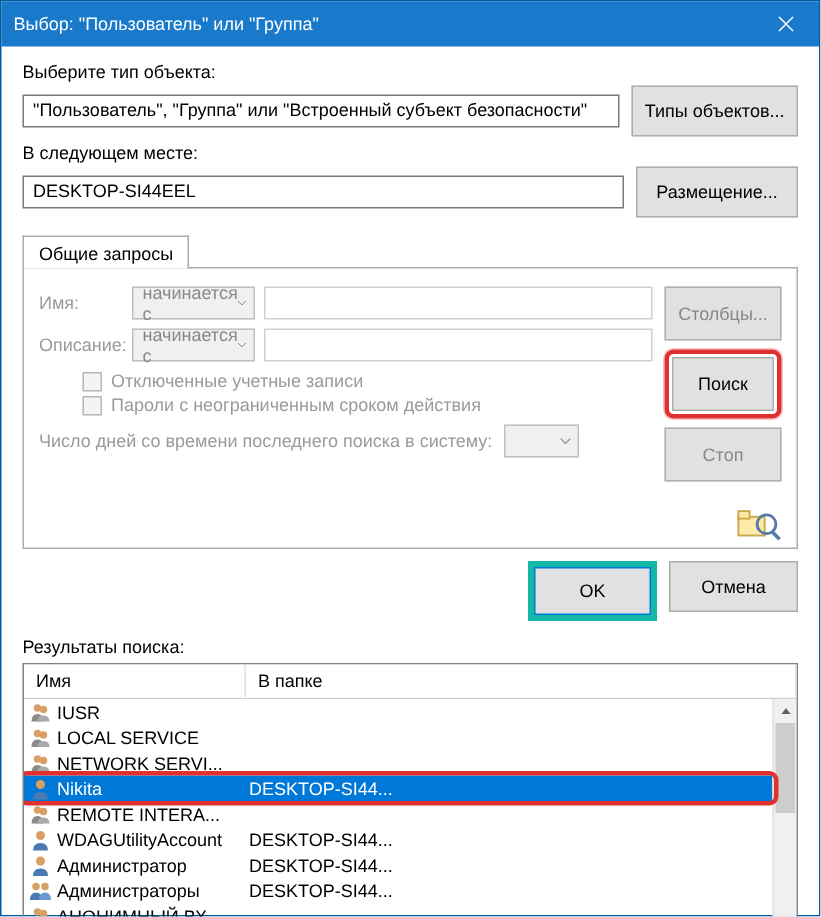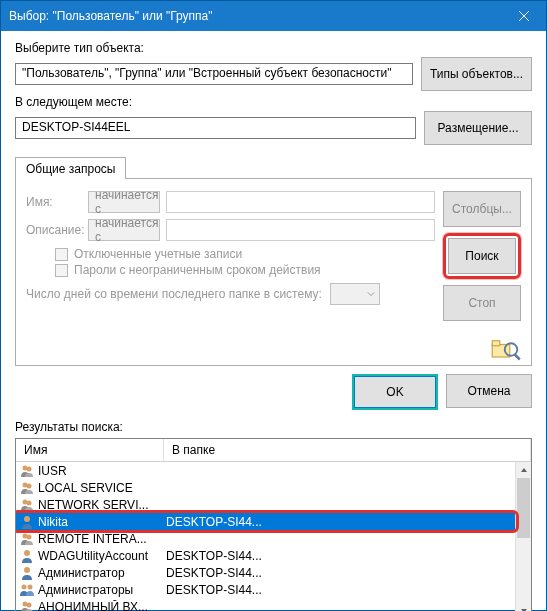--- a/index.html
+++ b/index.html
@@ -15,32 +15,32 @@
   .textbox { border:1px solid #7a7a7a; background:#fff; height:22px; padding:2px 6px; flex:1; overflow:hidden; white-space:nowrap;}
   .btn { border:1px solid #adadad; background:#e1e1e1; height:24px; min-width:108px; padding:16px 8px; cursor:pointer; display:flex; align-items:center; justify-content:center;}
   .tab-wrap { margin-top:8px; }
   .tab-header { display:flex; }
   .tab { border:1px solid #acacac; border-bottom:none; background:#fff; padding:3px 10px; height:22px; display:flex; align-items:center; position:relative; z-index:2;}
   .tab-body { border:1px solid #acacac; padding:12px 10px 8px 10px; margin-top:-1px; display:flex; gap:8px;}
   .tab-left { flex:1; }
   .tab-right { width:78px; display:flex; flex-direction:column; gap:6px;}
   .fieldrow { display:flex; align-items:center; gap:6px; margin-bottom:6px;}
   .fieldrow .lbl { width:56px; color:#9a9a9a; }
-  .combo { border:1px solid #c0c0c0; background:#f0f0f0; color:#888; height:22px; display:flex; align-items:center; padding:0 4px 0 6px; width:72px; justify-content:space-between;}
+  .combo { border:1px solid #c0c0c0; background:#f0f0f0; color:#888; height:22px; display:flex; align-items:center; padding:0 4px 0 6px; width:82px; justify-content:space-between;}
   .combo.wide { width:50px;}
   .inputtxt { border:1px solid #cfcfcf; background:#fff; height:22px; flex:1;}
   .chk { display:flex; align-items:center; gap:6px; color:#9a9a9a; margin:2px 0 2px 6px;padding-left:23px;}
   .chk .box { width:13px; height:13px; border:1px solid #b7b7b7; background:#f4f4f4;}
   .daysrow { display:flex; align-items:center; gap:8px; margin-top:6px; color:#9a9a9a;}
   .small-btn { border:1px solid #adadad; background:#e1e1e1; height:36px; display:flex; align-items:center; justify-content:center; color:#888;}
   .highlight-red { border:3px solid #e03030; border-radius:6px; padding:2px; box-shadow:0 0 0 1px rgba(224,48,48,.3);}
   .dirsearch { width:30px; height:20px; align-self:flex-end; margin-top:4px;}
   .okcancel { display:flex; justify-content:flex-end; gap:8px; margin:8px 0;}
   .okcancel .btn { min-width:86px;}
-  .okcancel .btn.primary { border:2px solid #14b8a6; box-shadow: inset 0 0 0 1px #0078d7;}
+  .okcancel .btn.primary { border:4px solid #14b8a6; box-shadow: inset 0 0 0 1px #0078d7;}
   .results-label { margin:2px 0 4px 0;}
   .listview { border:1px solid #828282; height:182px; display:flex; flex-direction:column; overflow:hidden;}
   .lv-head { display:flex; background:#fff; border-bottom:1px solid #d0d0d0;}
   .lv-head .col { padding:4px 8px; border-right:1px solid #e0e0e0; background:#fff;}
   .lv-head .col:first-child { width:148px;}
   .lv-head .col:nth-child(2) { flex:1;}
   .lv-body { flex:1; overflow:hidden; position:relative;}
   .lv-body-inner { position:absolute; left:0; right:16px; top:0;}
   .lv-row { display:flex; align-items:center; height:17px; padding:0 3px;}
   .lv-row.sel { background:#0078d7; color:#fff;}
@@ -110,21 +110,21 @@
           </div>
           <div class="chk">
             <div class="box"></div>
             <span>Отключенные учетные записи</span>
           </div>
           <div class="chk">
             <div class="box"></div>
             <span>Пароли с неограниченным сроком действия</span>
           </div>
           <div class="daysrow">
-            <span>Число дней со времени последнего папке в систему:</span>
+            <span>Число дней со времени последнего поиска в систему:</span>
             <div class="combo wide">
               <span></span>
               <svg class="chev" viewBox="0 0 10 10">
                   <path d="M1 3 L5 7 L9 3" fill="none" stroke="#888"></path>
                 </svg>
             </div>
           </div>
         </div>
         <div class="tab-right">
           <div class="small-btn">Столбцы...</div>

